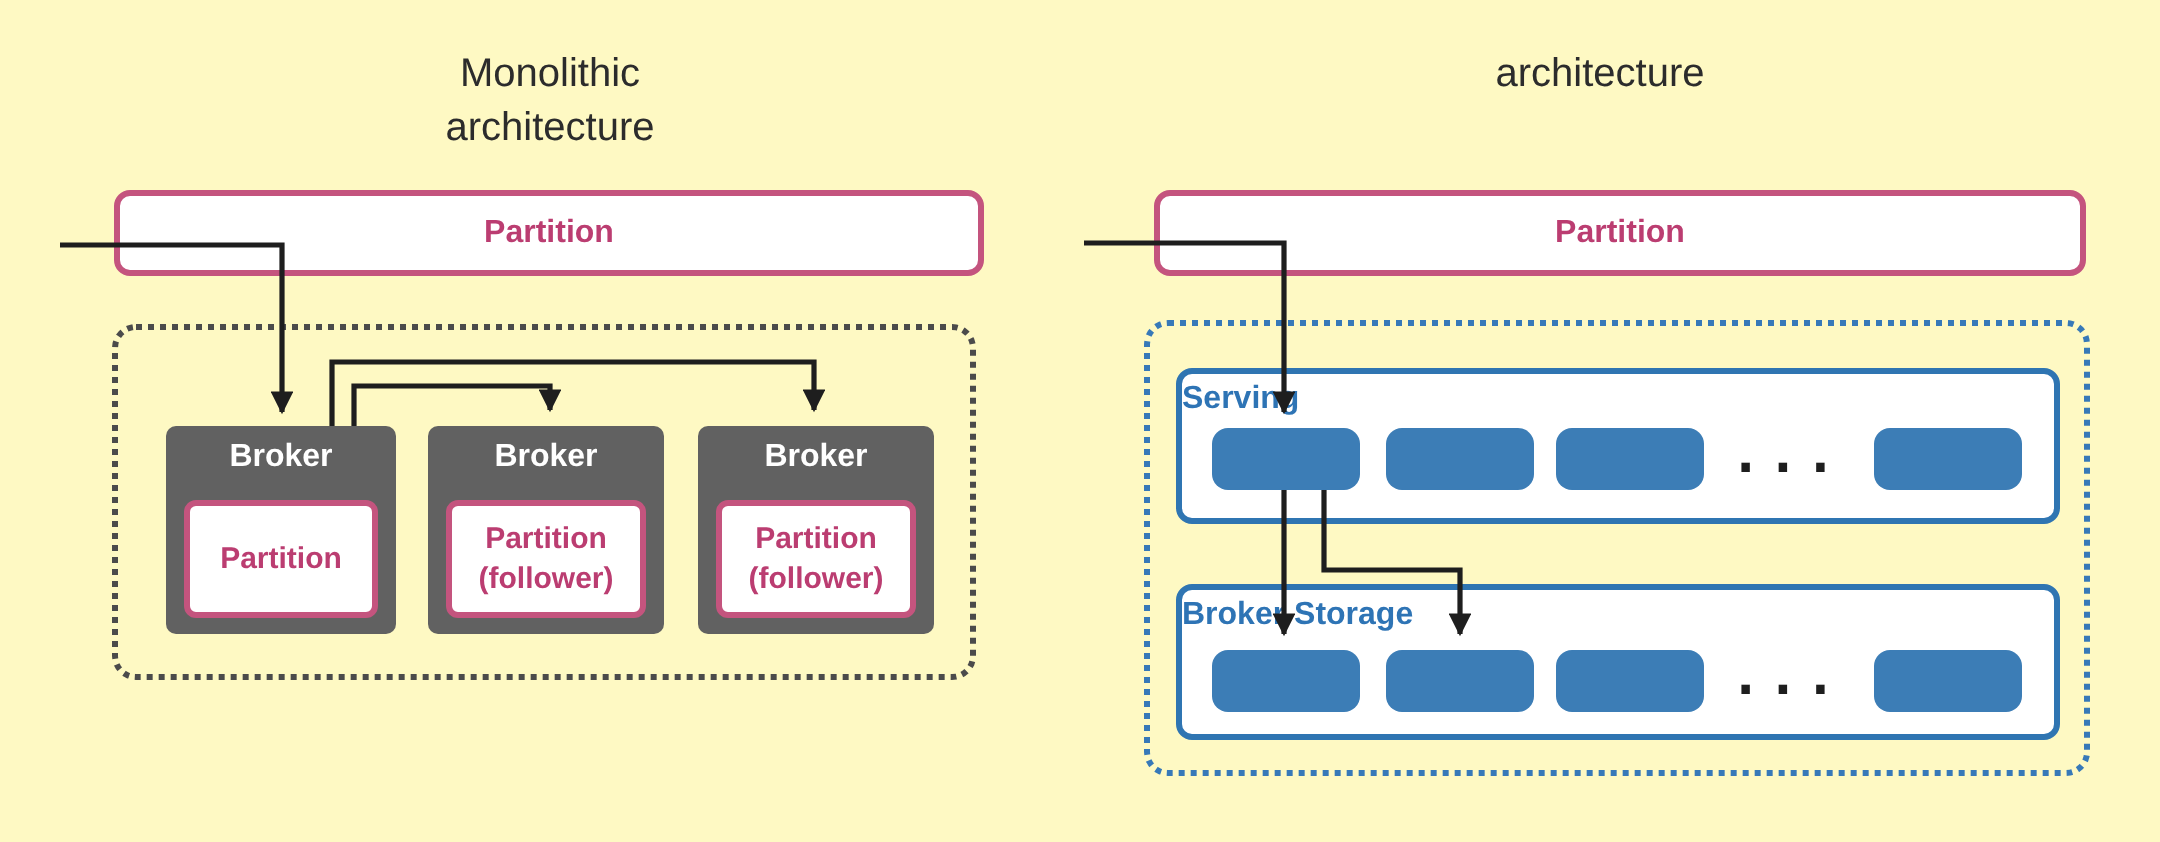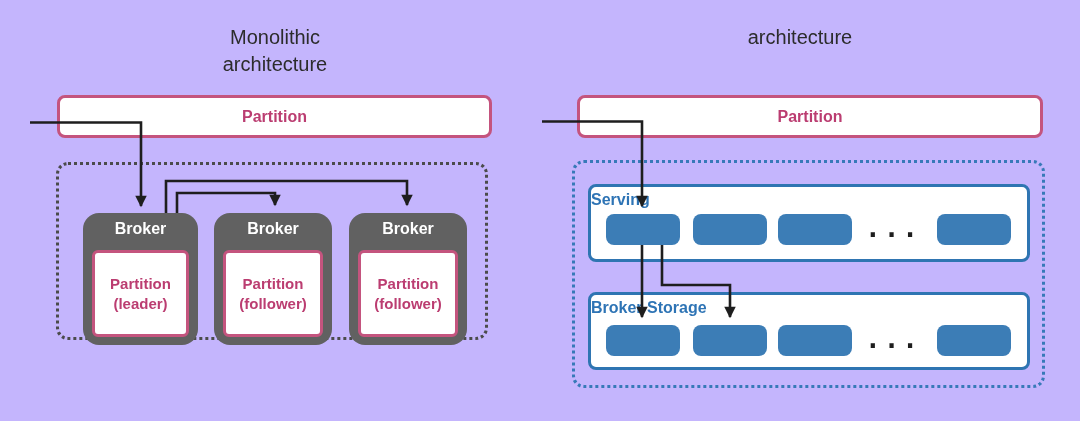--- a/index.html
+++ b/index.html
@@ -1,19 +1,19 @@
 <!DOCTYPE html>
 <html style="--title-text: #2c2c2c; --pink-border: #c4547e; --pink-text: #bb3d71; --broker-gray: #616161; --gray-dots: #4b4b4b; --blue-border: #2f75b2; --blue-fill: #3c7db6; --blue-text: #2e74b5; --blue-dots: #3779b8; --arrow-black: #1e1e1e;"><head>
 <meta charset="utf-8">
 <style>
   html,body{margin:0;padding:0;background:#ffffff;}
   .canvas{
     position:relative;
     width:1080px;height:421px;
-    background:#c4b5fd;
+    background:#fef9c3;
     font-family:"Liberation Sans", sans-serif;
     overflow:hidden;
   }
   .title{
     position:absolute;
     text-align:center;
     font-size:20px;line-height:27px;
     color:var(--title-text,#2c2c2c);
   }
   #title-left{left:115px;top:24px;width:320px;}
@@ -34,23 +34,23 @@
   .dotted-gray{
     position:absolute;left:56px;top:162px;width:426px;height:172px;
     border:3px dotted var(--gray-dots,#4b4b4b);border-radius:12px;
   }
   .dotted-blue{
     position:absolute;left:572px;top:160px;width:467px;height:222px;
     border:3px dotted var(--blue-dots,#3779b8);border-radius:12px;
   }
 
   .broker{
-    position:absolute;top:213px;height:132px;
+    position:absolute;top:213px;height:104px;
     background:var(--broker-gray,#616161);
-    border-radius:16px;
+    border-radius:5px;
   }
   #broker-1{left:83px;width:115px;}
   #broker-2{left:214px;width:118px;}
   #broker-3{left:349px;width:118px;}
   .broker-label{
     margin-top:7px;text-align:center;
     color:#ffffff;font-weight:700;font-size:16px;
   }
   .broker-partition{
     position:absolute;left:9px;right:9px;top:37px;bottom:8px;
@@ -119,21 +119,20 @@
 
   <div class="partition-bar" id="partition-left">Partition</div>
   <div class="partition-bar" id="partition-right">Partition</div>
 
   <div class="dotted-gray"></div>
 
   <div class="broker" id="broker-1">
     <div class="broker-label">Broker</div>
     <div class="broker-partition">
       <div>Partition</div>
-      <div>(leader)</div>
     </div>
   </div>
 
   <div class="broker" id="broker-2">
     <div class="broker-label">Broker</div>
     <div class="broker-partition">
       <div>Partition</div>
       <div>(follower)</div>
     </div>
   </div>

